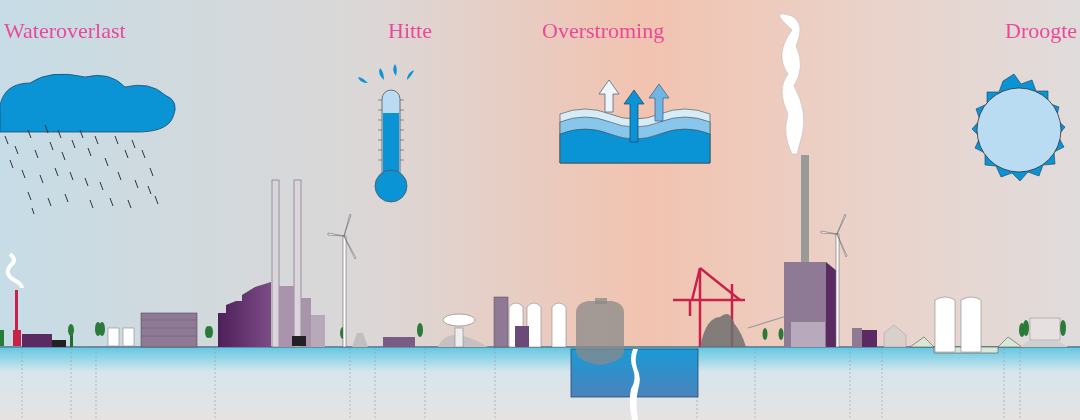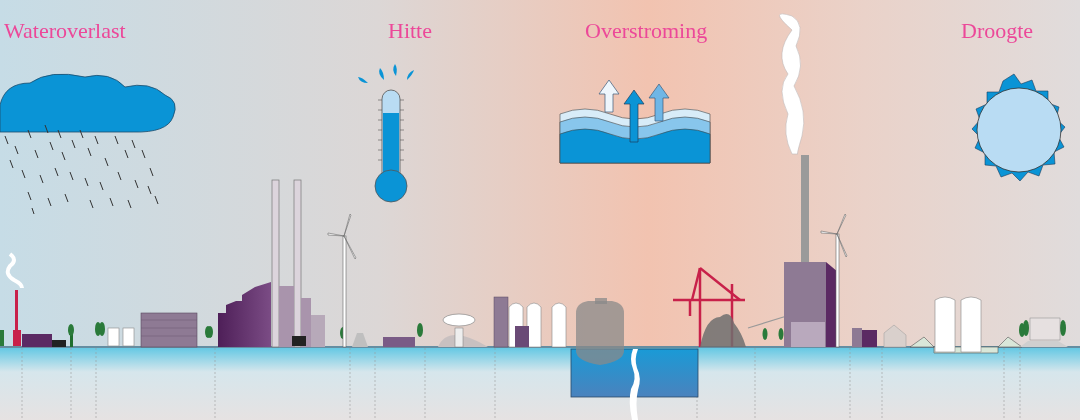--- a/index.html
+++ b/index.html
@@ -244,14 +244,14 @@
     <path d="M935 352 l0 -52 q10 -6 20 0 l0 52 z"></path>
     <path d="M961 352 l0 -52 q10 -6 20 0 l0 52 z"></path>
   </g>
 
   <path d="M1020 347 l8 -6 l30 0 l10 6 z" fill="#cfcfcf"></path>
   <rect x="1030" y="318" width="30" height="22" fill="#e6e0e0" stroke="#888" stroke-width="0.5"></rect>
 </svg>
 
 <div class="label" style="left:4px">Wateroverlast</div>
 <div class="label" style="left:388px">Hitte</div>
-<div class="label" style="left:585px">Overstroming</div>
-<div class="label" style="left:961px">Droogte</div>
+<div class="label" style="left:542px">Overstroming</div>
+<div class="label" style="left:1005px">Droogte</div>
 
 </body></html>

